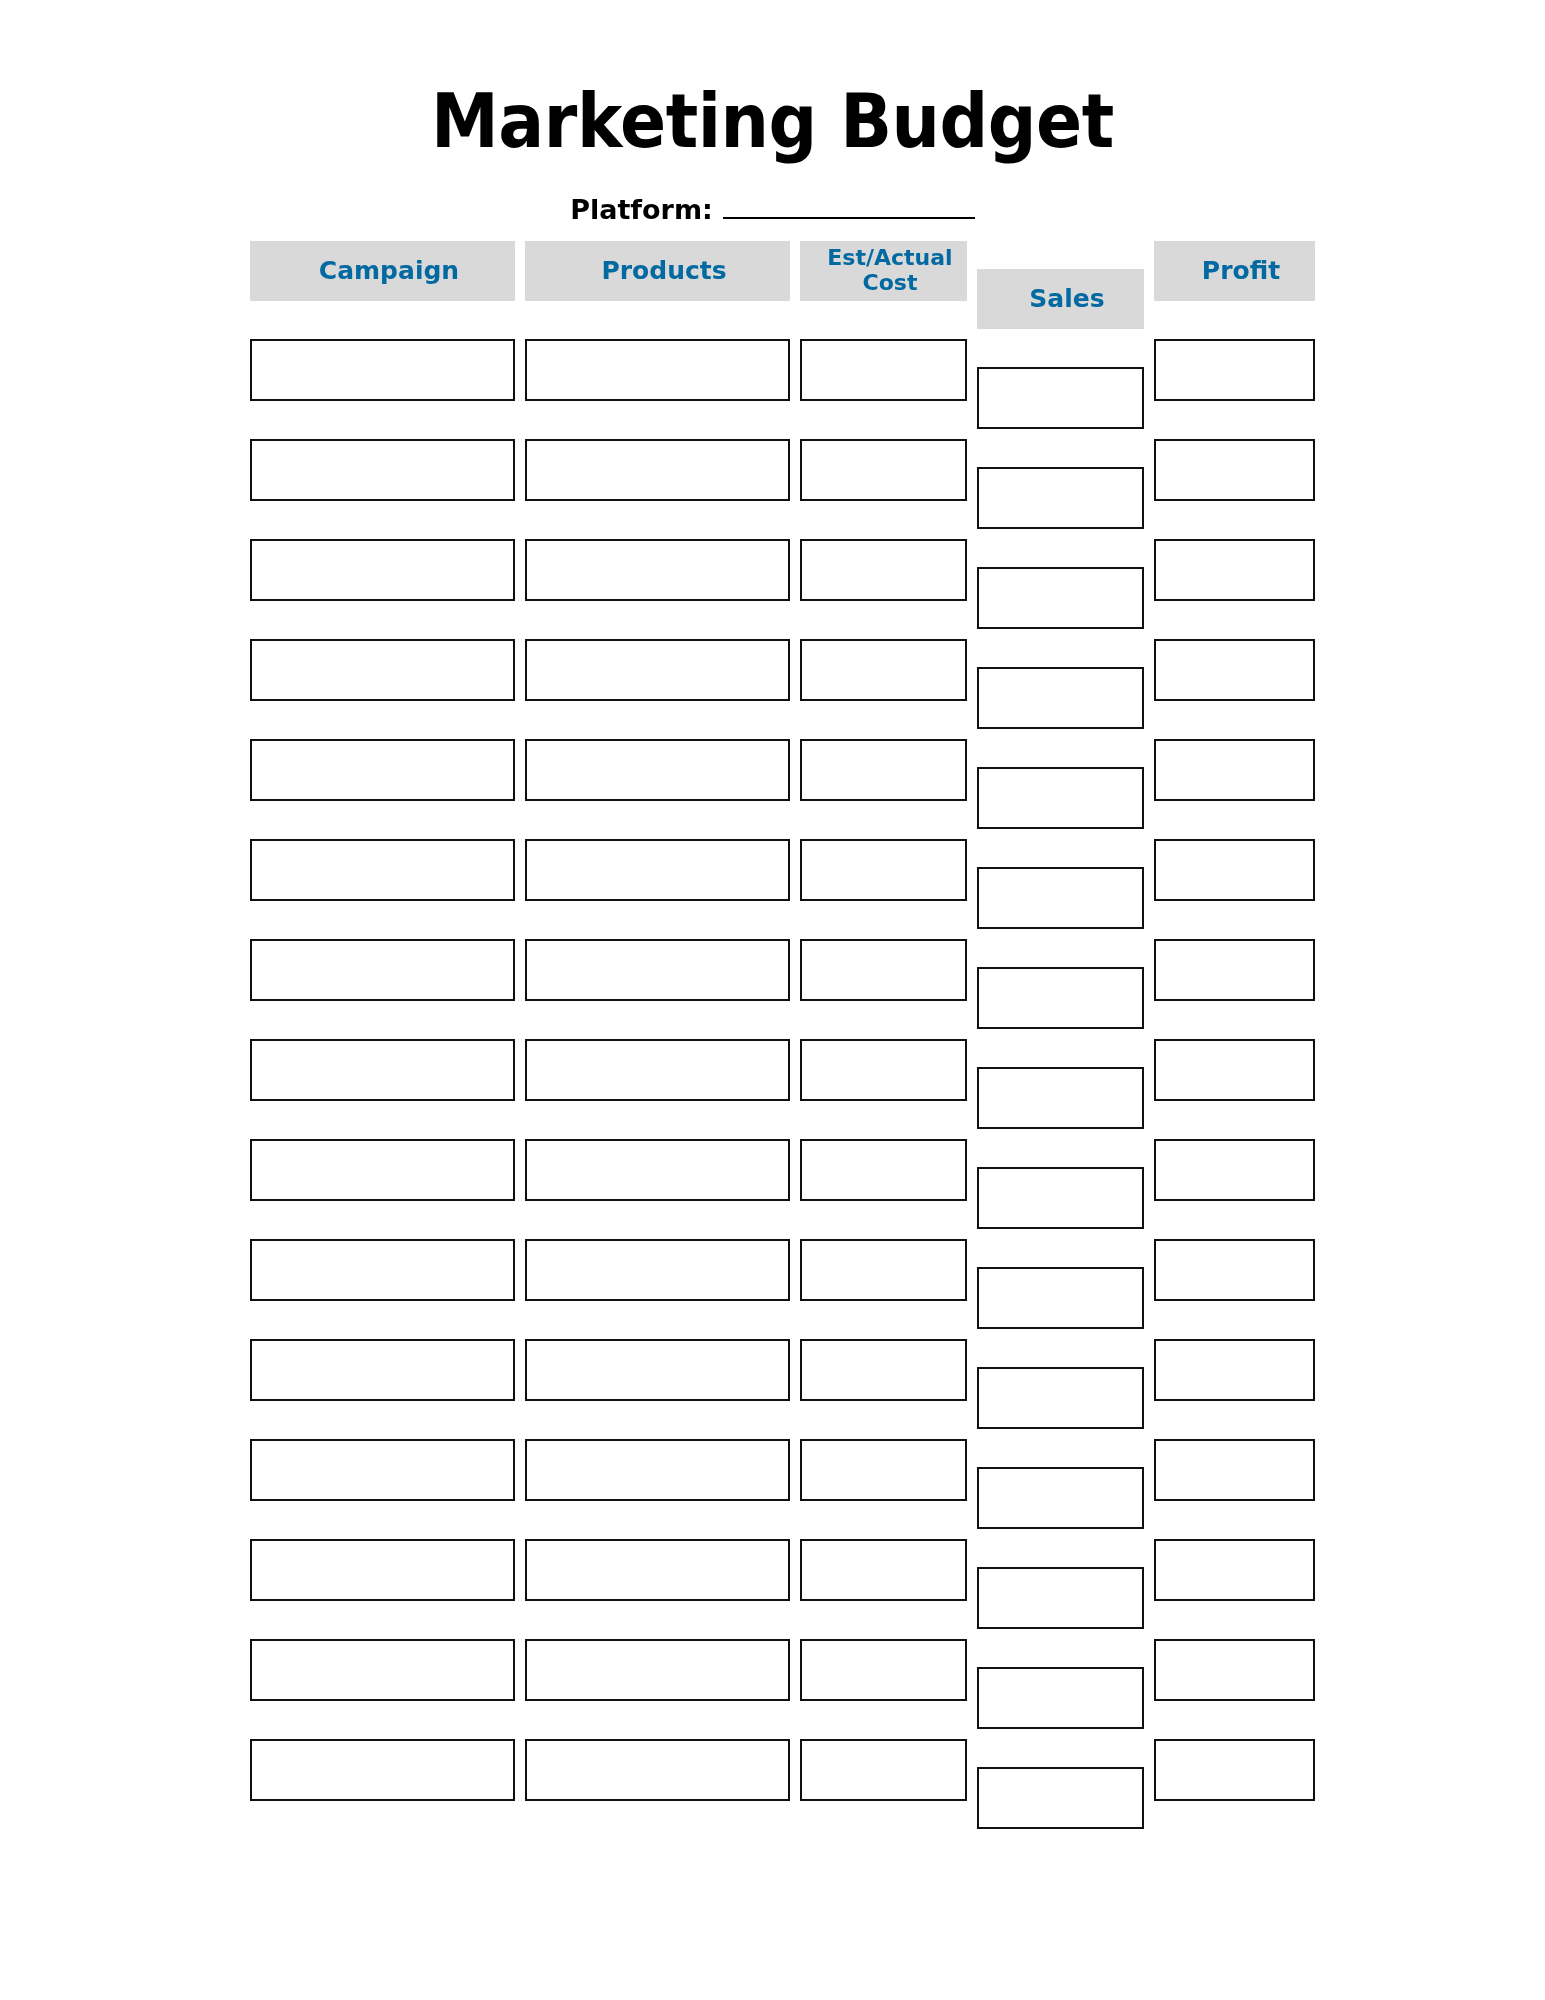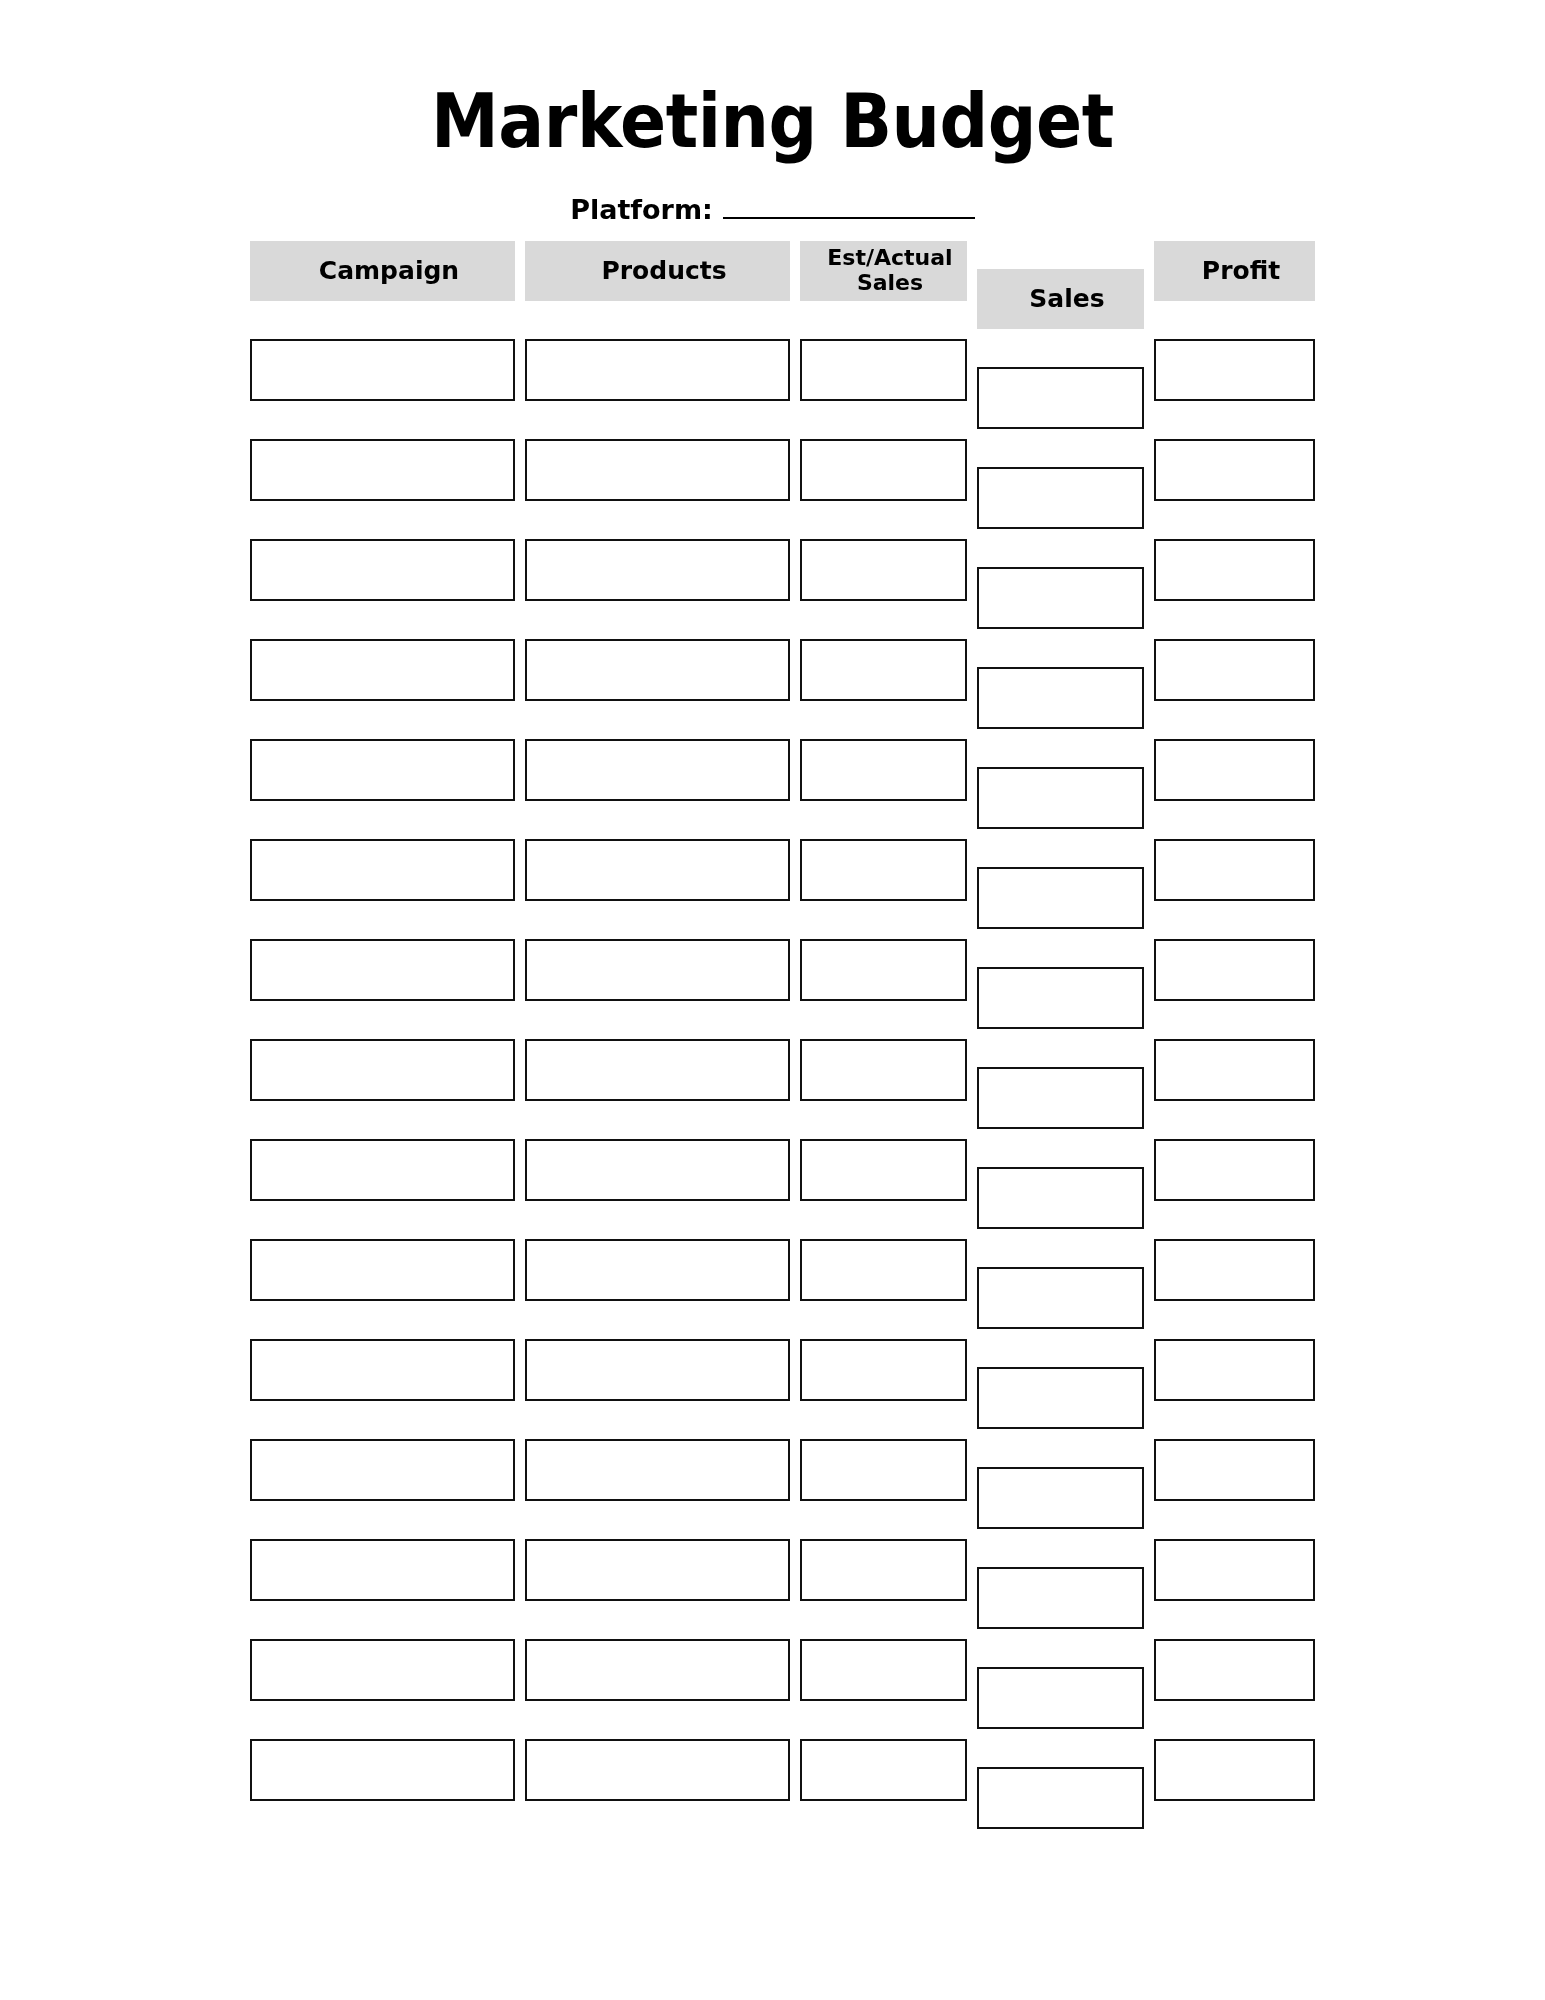--- a/index.html
+++ b/index.html
@@ -88,21 +88,21 @@
     background: #d9d9d9;
     height: 60px;
     display: flex;
     align-items: center;
     justify-content: center;
     text-align: center;
     font-family: "DejaVu Sans", sans-serif;
     font-weight: 700;
     font-size: 25px;
     line-height: 1.06;
-    color: #000000;
+    color: #0369a1;
     box-sizing: border-box;
     white-space: pre-line;
     padding-left: 13px;
   }
   .hcell.two-line {
     font-size: 22px;
     line-height: 1.12;
   }
 
   
@@ -127,21 +127,21 @@
     <span class="platform-label">Platform:</span>
     <span class="platform-blank"></span>
   </div>
 
   <div class="table-wrap">
 
     <div class="grid-row header-row">
       <div class="hcell col-campaign">Campaign</div>
       <div class="hcell col-products">Products</div>
       <div class="hcell two-line col-cost">Est/Actual
-Sales</div>
+Cost</div>
       <div class="hcell col-sales">Sales</div>
       <div class="hcell col-profit">Profit</div>
     </div>
 
     <div id="body-rows">
         <div class="grid-row body-row">
           <div class="bcell col-campaign"></div>
           <div class="bcell col-products"></div>
           <div class="bcell col-cost"></div>
           <div class="bcell col-sales"></div>

